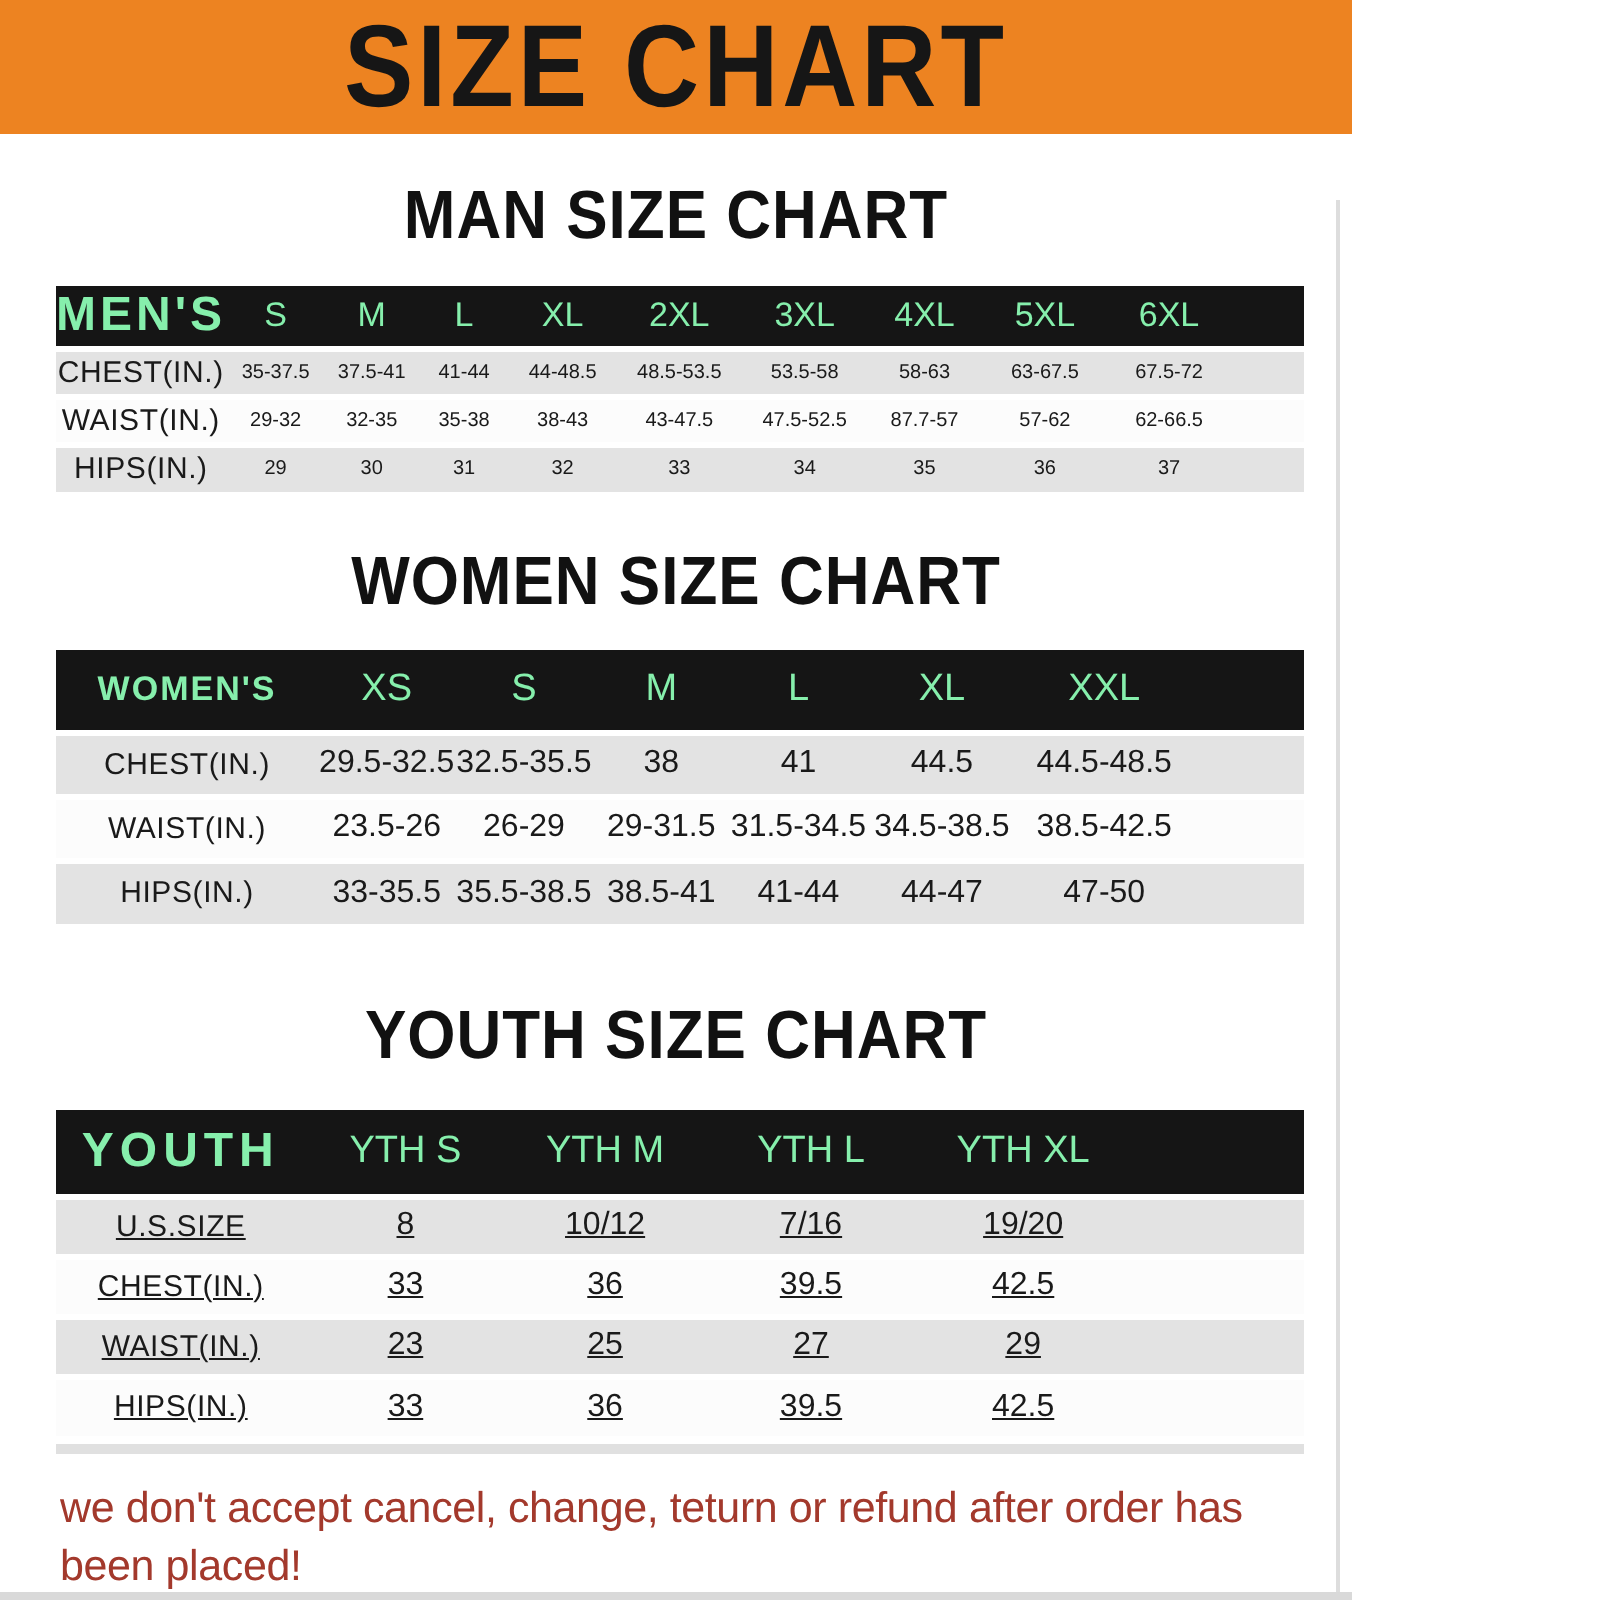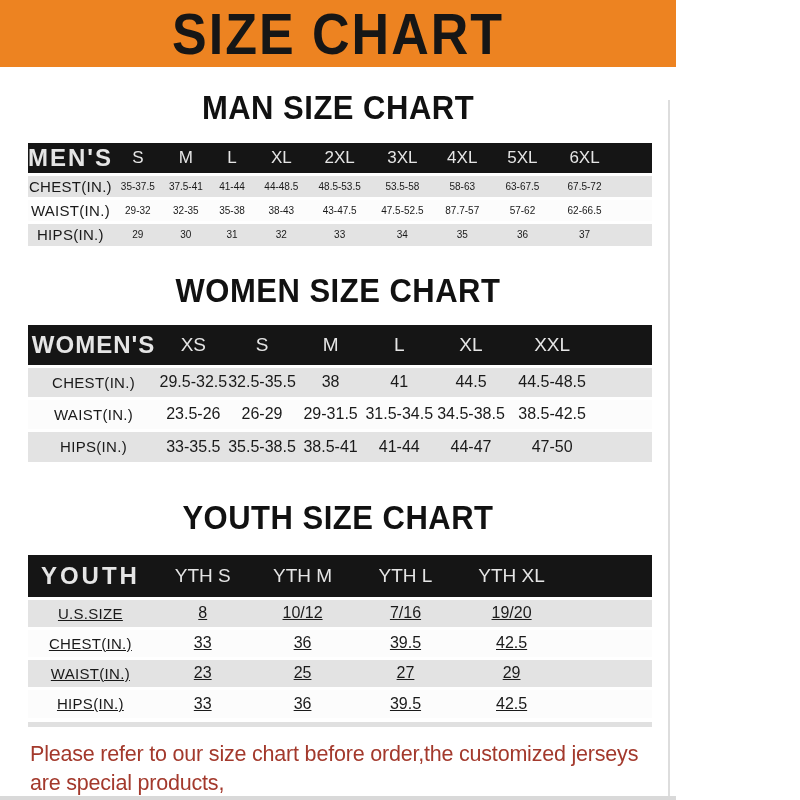--- a/index.html
+++ b/index.html
@@ -26,37 +26,37 @@
   .section-title{text-align:center;}
   .section-title span{display:inline-block;font-weight:bold;font-size:31px;letter-spacing:.5px;
     transform:scaleY(1.1);color:#111;}
   .t-man{margin-top:23px;}
   .t-women{margin-top:27px;}
   .t-youth{margin-top:38px;}
 
   
   .tbl-wrap{margin:0 24px 0 28px;}
   table{width:100%;border-collapse:collapse;table-layout:fixed;}
-  thead td{background:var(--bar);color:#e5e5e5;text-align:center;vertical-align:middle;}
+  thead td{background:var(--bar);color:#86efac;text-align:center;vertical-align:middle;}
   tbody td{text-align:center;vertical-align:middle;border-top:3px solid #fff;}
   tbody tr:nth-child(odd) td{background:var(--row-gray);}
   tbody tr:nth-child(even) td{background:var(--row-white);}
   .bar-label{font-weight:bold;text-align:center;}
   .row-label{font-size:15px;letter-spacing:.3px;}
   .cell{font-size:16px;}
 
   .sec-men{margin-top:17px;}
   .sec-men thead td{height:31px;font-size:17px;}
   .sec-men thead .bar-label{font-size:24px;letter-spacing:2px;}
   .sec-men tbody td{height:24px;}
   .sec-men .cell{font-size:10px;}
 
   .sec-women{margin-top:16px;}
   .sec-women thead td{height:41px;font-size:19px;}
-  .sec-women thead .bar-label{font-size:24px;letter-spacing:1px;}
+  .sec-women thead .bar-label{font-size:17px;letter-spacing:1px;}
   .sec-women tbody td{height:32px;}
 
   .sec-youth{margin-top:19px;}
   .sec-youth thead td{height:43px;font-size:19px;}
   .sec-youth thead .bar-label{font-size:24px;letter-spacing:3px;}
   .sec-youth tbody td{height:30px;text-decoration:underline;}
 
   .after-youth-strip{margin:4px 24px 0 28px;height:5px;background:#e0e0e0;}
 
   
@@ -267,19 +267,18 @@
             <td class="cell">42.5</td>
             <td class="cell"></td>
           </tr>
         </tbody>
       </table>
   </div>
 
   <div class="after-youth-strip"></div>
 
   <div class="footer">
-    <div>Please refer to our size chart before order,the customized jerseys are special products,</div>
     <div>we don't accept cancel, change, teturn or refund after order has been placed!</div>
   </div>
 
   <div class="edge-line"></div>
   <div class="bottom-strip"></div>
 </div>
 
 </body></html>

